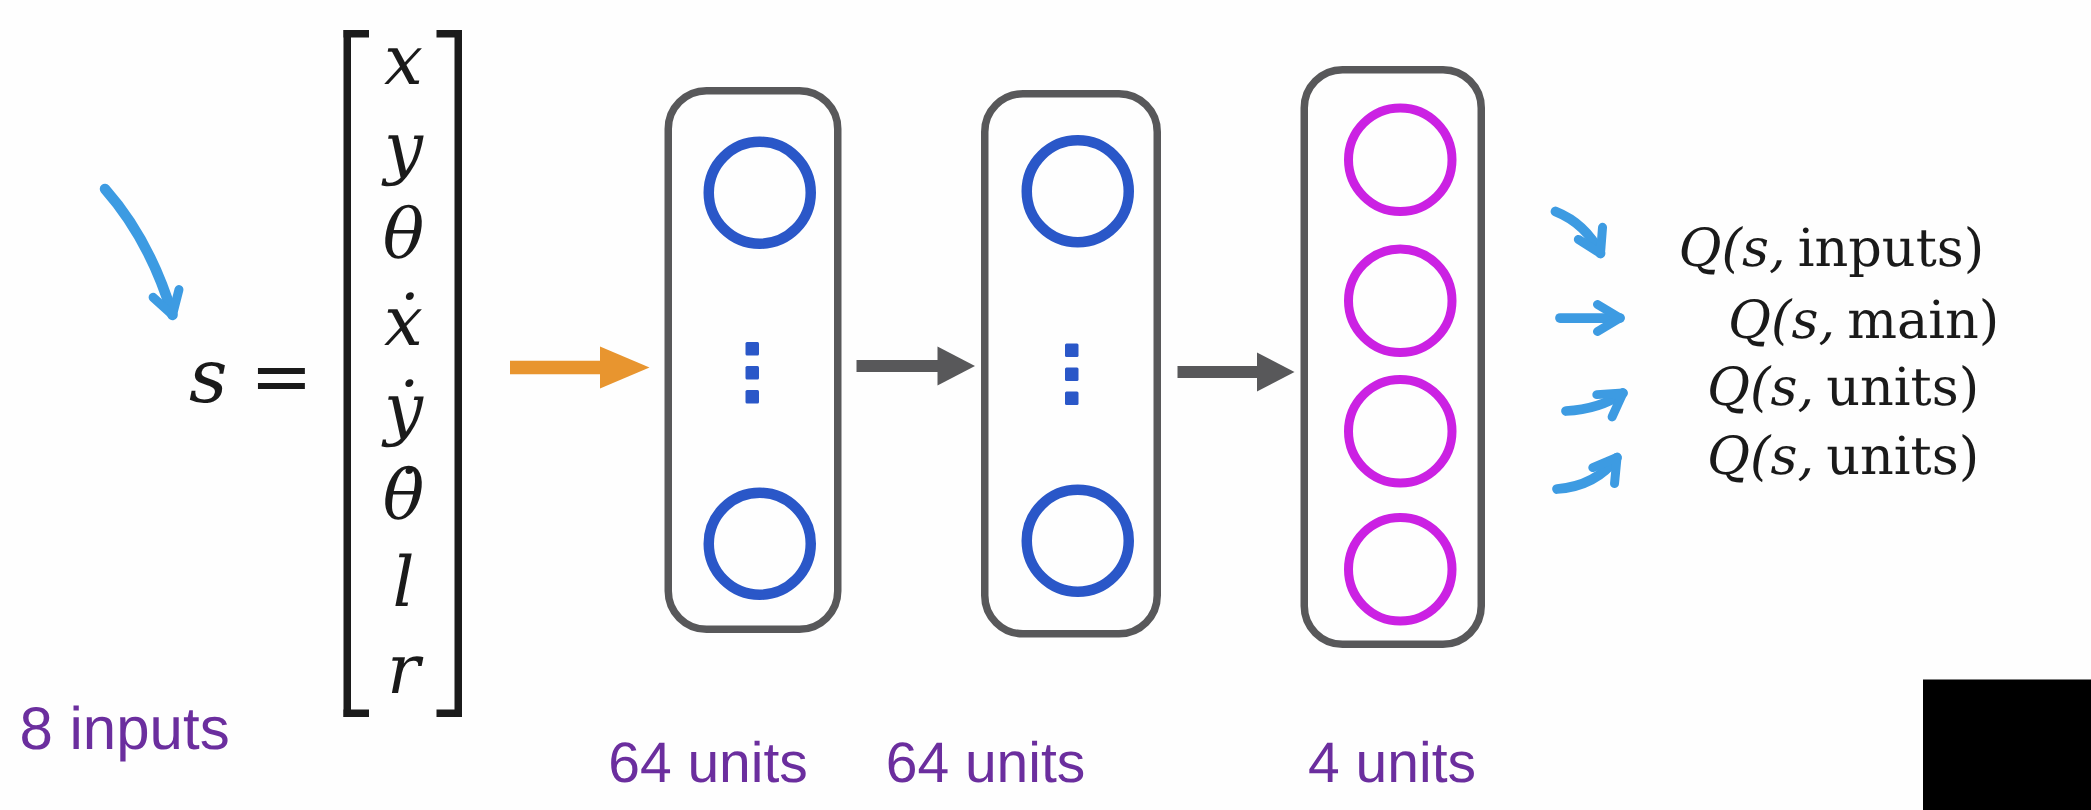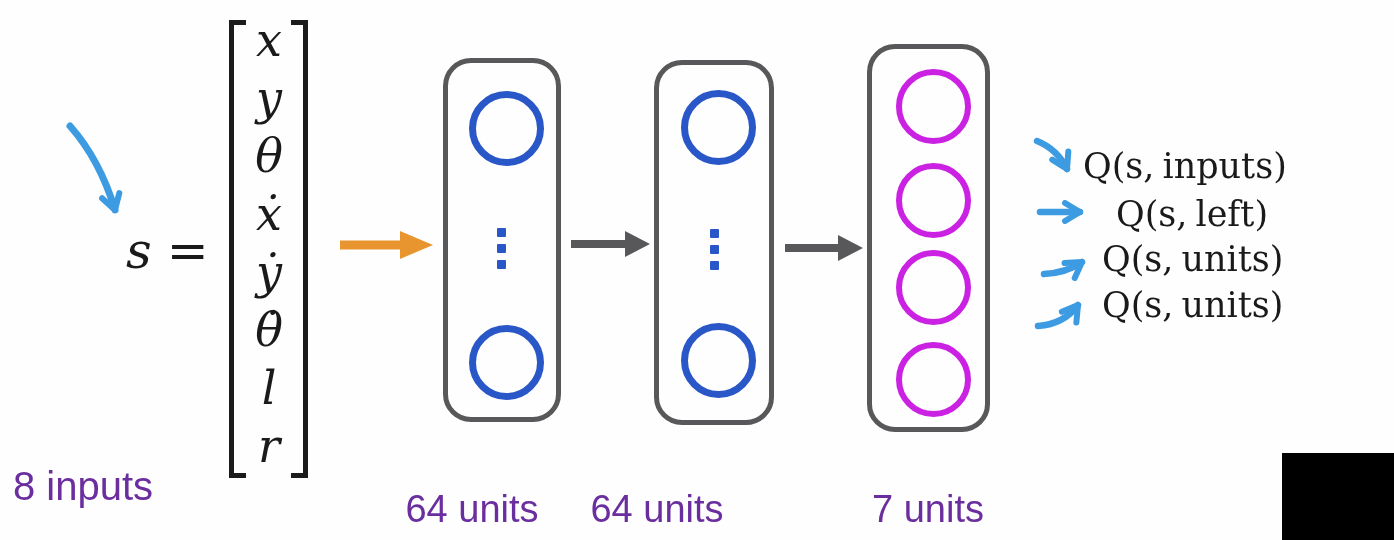--- a/index.html
+++ b/index.html
@@ -49,21 +49,21 @@
   .node{position:absolute; box-sizing:border-box; width:75px; height:75px; border-radius:50%;}
   .node.blue{border:7px solid var(--node-blue);}
   .node.magenta{border:6px solid var(--node-magenta);}
   .dots{position:absolute; display:flex; flex-direction:column; gap:7px;}
   .dots span{width:9px; height:9px; background:var(--node-blue); border-radius:1px;}
   
   .qrow{
     position:absolute; font-family:"DejaVu Serif",serif; font-size:35px;
     color:var(--ink-black); white-space:nowrap; line-height:1.1;
   }
-  .qrow .it{}
+  .qrow .it{font-style:italic;margin-left:36px;}
   .qrow .up{margin-left:8px;}
   
   .corner-box{position:absolute; left:1282px; top:453px; width:112px; height:87px; background:var(--corner-box-black);}
 </style>
 </head>
 <body>
 
 <div class="canvas">
 
   <svg width="0" height="0" style="position:absolute">
@@ -91,21 +91,21 @@
     <div class="ve">ẋ</div>
     <div class="ve">ẏ</div>
     <div class="ve">θ̇</div>
     <div class="ve">l</div>
     <div class="ve">r</div>
   </div>
 
   <div class="cap cap-inputs">8 inputs</div>
   <div class="cap units" style="left:472px">64 units</div>
   <div class="cap units" style="left:657px">64 units</div>
-  <div class="cap units" style="left:928px">7 units</div>
+  <div class="cap units" style="left:928px">4 units</div>
 
   <svg class="arr" style="left:337px;top:229px" width="98" height="32">
     <line x1="3" y1="16" x2="66" y2="16" style="stroke:var(--arrow-orange)" stroke-width="9"></line>
     <polygon points="63,2 96,16 63,30" style="fill:var(--arrow-orange)"></polygon>
   </svg>
 
   <div class="layer l1">
     <div class="node blue" style="left:21px;top:28px"></div>
     <div class="dots" style="left:49px;top:165px">
         <span></span>
@@ -152,21 +152,21 @@
     <path d="M4,22 Q26,21 42,10" fill="none" style="stroke:var(--hand-drawn-blue)" stroke-width="6.5" stroke-linecap="round" marker-end="url(#chev)"></path>
   </svg>
   <svg class="arr" style="left:1034px;top:292px" width="62" height="44">
     <path d="M4,34 Q30,32 44,13" fill="none" style="stroke:var(--hand-drawn-blue)" stroke-width="6.5" stroke-linecap="round" marker-end="url(#chev)"></path>
   </svg>
 
   <div class="qrow" style="left:1083px;top:147px">
     <span class="it">Q(s,</span><span class="up">inputs</span><span>)</span>
   </div>
   <div class="qrow" style="left:1116px;top:195px">
-    <span class="it">Q(s,</span><span class="up">left</span><span>)</span>
+    <span class="it">Q(s,</span><span class="up">main</span><span>)</span>
   </div>
   <div class="qrow" style="left:1102px;top:240px">
     <span class="it">Q(s,</span><span class="up">units</span><span>)</span>
   </div>
   <div class="qrow" style="left:1102px;top:286px">
     <span class="it">Q(s,</span><span class="up">units</span><span>)</span>
   </div>
 
   <div class="corner-box"></div>
 

